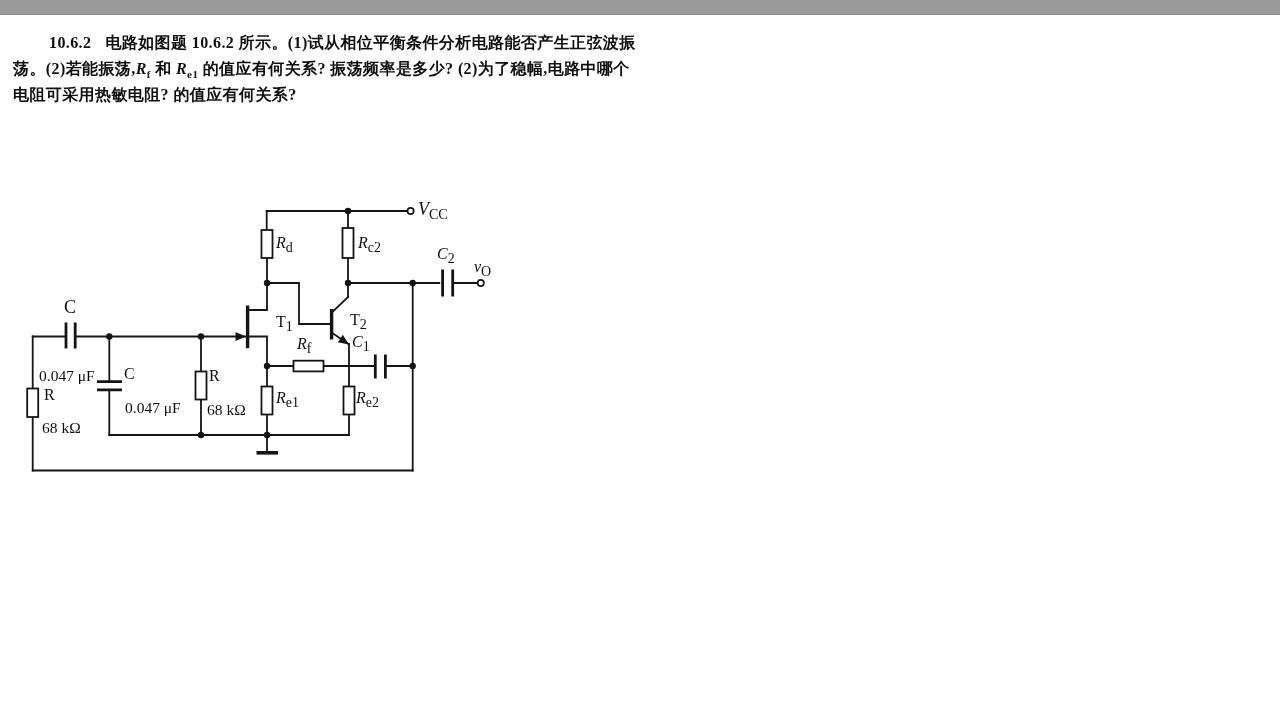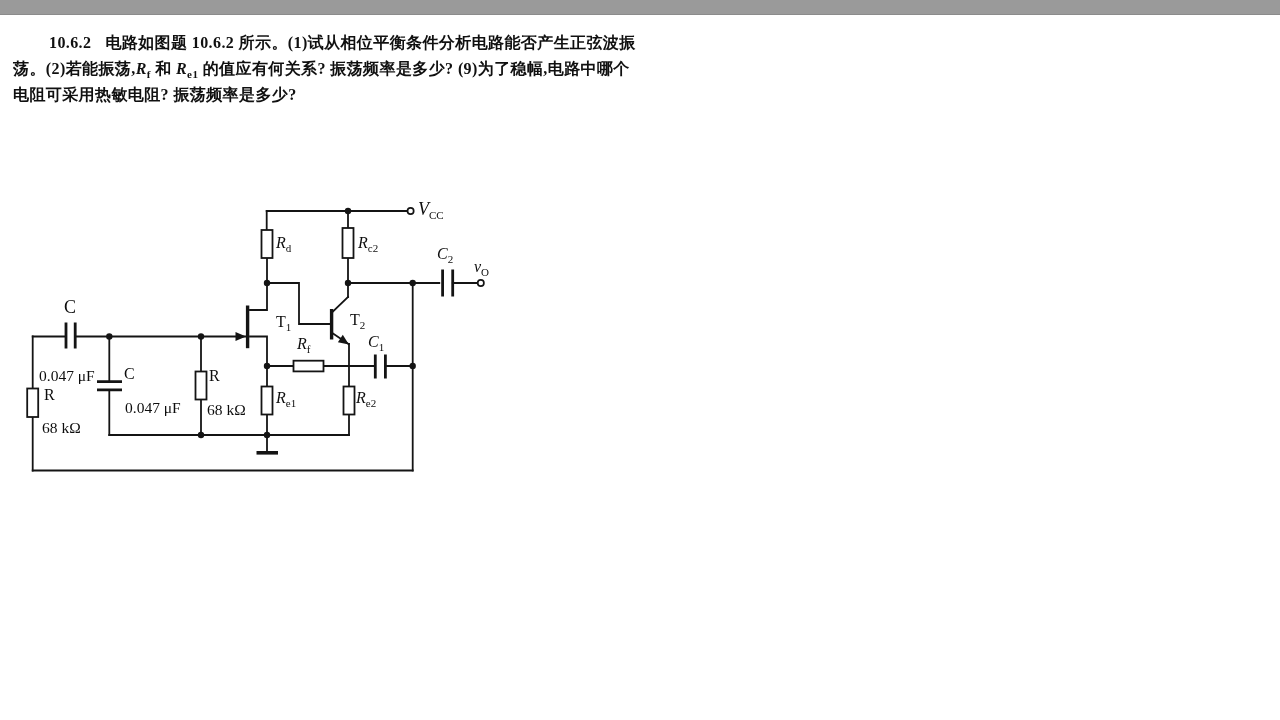--- a/index.html
+++ b/index.html
@@ -17,35 +17,35 @@
   .pline2 { left:13px; top:59px; }
   .pline3 { left:13px; top:85px; }
   .pnum { margin-right:14px; }
   .mvar { font-style:italic; font-weight:bold; font-family:"Liberation Serif", serif; }
   .msub { font-style:normal; font-weight:bold; font-size:11px; position:relative; top:4px; }
 
   
   svg.schematic { position:absolute; left:0; top:0; }
   .clabel { position:absolute; white-space:nowrap; font-size:16px; color:#0d0d0d; }
   .clabel .it { font-style:italic; }
-  .clabel .sub { font-size:11px; position:relative; top:4px; font-style:normal; }
+  .clabel .sub { font-size:14px; position:relative; top:4px; font-style:normal; }
   .cvalue { position:absolute; white-space:nowrap; font-size:15.5px; color:#0d0d0d;margin-top:16px; }
   .big { font-size:18px; }
 </style>
 </head>
 <body>
 
 <div id="page">
 
   <div class="top-bar"></div>
 
   <div>
     <div class="ptext pline1"><span class="pnum">10.6.2</span><span>电路如图题 10.6.2 所示。(1)试从相位平衡条件分析电路能否产生正弦波振</span></div>
-    <div class="ptext pline2"><span>荡。(2)若能振荡,</span><span class="mvar">R</span><span class="msub">f</span><span> 和 </span><span class="mvar">R</span><span class="msub">e1</span><span> 的值应有何关系? 振荡频率是多少? (9)为了稳幅,电路中哪个</span></div>
-    <div class="ptext pline3">电阻可采用热敏电阻? 振荡频率是多少?</div>
+    <div class="ptext pline2"><span>荡。(2)若能振荡,</span><span class="mvar">R</span><span class="msub">f</span><span> 和 </span><span class="mvar">R</span><span class="msub">e1</span><span> 的值应有何关系? 振荡频率是多少? (2)为了稳幅,电路中哪个</span></div>
+    <div class="ptext pline3">电阻可采用热敏电阻? 的值应有何关系?</div>
   </div>
 
   <svg class="schematic" width="1280" height="720" viewBox="0 0 1280 720">
     <g stroke="#141414" stroke-width="1.8" fill="none" stroke-linecap="square">
 
       <path d="M266.7,211 H406.5"></path>
       <path d="M266.7,211 V230 M267,258 V310 H250"></path>
       <path d="M348,211 V228 M348,258 V297"></path>
       <path d="M348,283 H439.3 M452.8,283 H477.3"></path>
       <path d="M267,283 H299 V324 H330"></path>
@@ -113,21 +113,21 @@
   </svg>
 
   <span class="clabel big" style="left:418px; top:199px;"><span class="it">V</span><span class="sub">CC</span></span>
   <span class="clabel" style="left:474px; top:258px;"><span class="it">v</span><span class="sub">O</span></span>
   <span class="clabel" style="left:437px; top:245px;"><span class="it">C</span><span class="sub">2</span></span>
   <span class="clabel" style="left:276px; top:234px;"><span class="it">R</span><span class="sub">d</span></span>
   <span class="clabel" style="left:358px; top:234px;"><span class="it">R</span><span class="sub">c2</span></span>
   <span class="clabel" style="left:276px; top:313px;"><span>T</span><span class="sub">1</span></span>
   <span class="clabel" style="left:350px; top:311px;"><span>T</span><span class="sub">2</span></span>
   <span class="clabel" style="left:297px; top:335px;"><span class="it">R</span><span class="sub">f</span></span>
-  <span class="clabel" style="left:368px; top:333px;"><span class="it">C</span><span class="sub">1</span></span>
+  <span class="clabel" style="left:352px; top:333px;"><span class="it">C</span><span class="sub">1</span></span>
   <span class="clabel" style="left:276px; top:389px;"><span class="it">R</span><span class="sub">e1</span></span>
   <span class="clabel" style="left:356px; top:389px;text-align:right;"><span class="it">R</span><span class="sub">e2</span></span>
 
   <span class="clabel big it" style="left:64px; top:297px;">C</span>
   <span class="cvalue" style="left:39px; top:351px;">0.047 μF</span>
   <span class="clabel it" style="left:44px; top:386px;">R</span>
   <span class="cvalue" style="left:42px; top:403px;">68 kΩ</span>
   <span class="clabel it" style="left:124px; top:365px;">C</span>
   <span class="cvalue" style="left:125px; top:383px;">0.047 μF</span>
   <span class="clabel it" style="left:209px; top:367px;">R</span>

